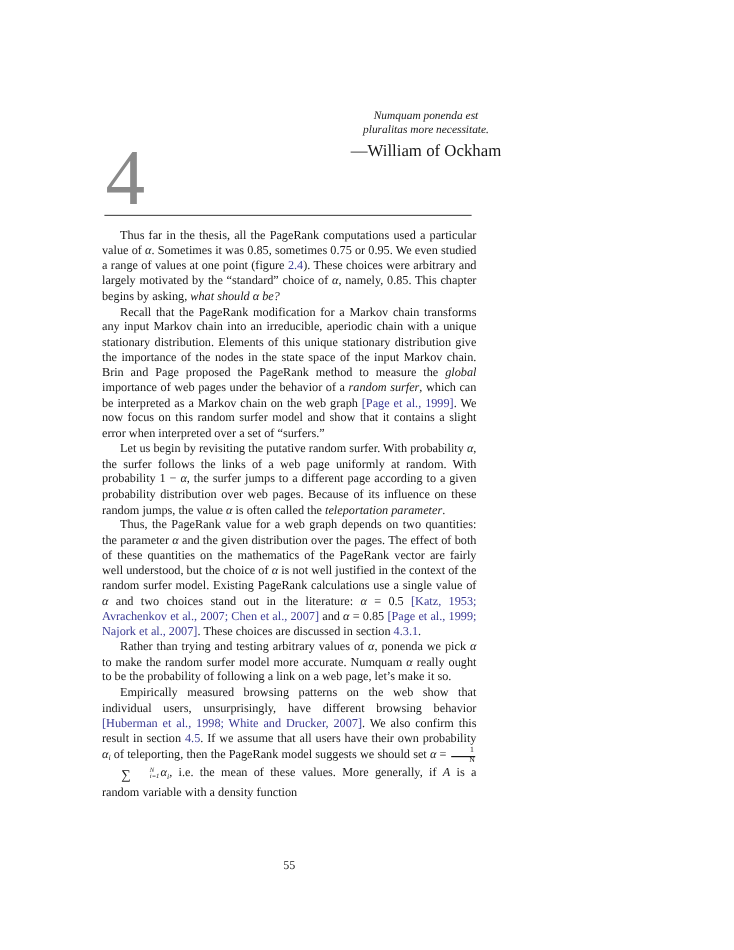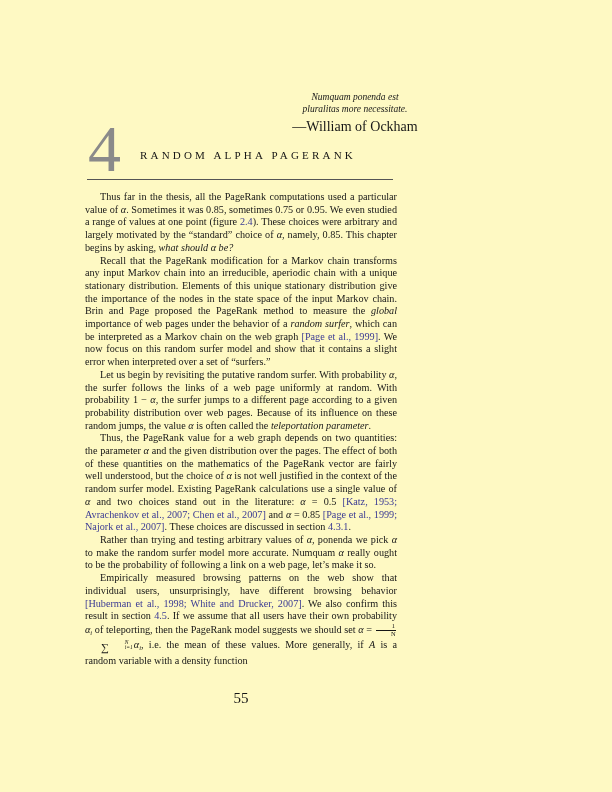--- a/index.html
+++ b/index.html
@@ -1,20 +1,20 @@
 <!DOCTYPE html>
 <html><head>
 <meta charset="utf-8">
 <style>
   html,body{margin:0;padding:0;background:#e8e8e8;}
   .page{
     position:relative;
     width:612px;height:792px;
     margin:0 auto;
-    background:#fef9c3;
+    background:#ffffff;
     font-family:"Liberation Serif","DejaVu Serif",serif;
     color:#161616;
     overflow:hidden;
   }
   .epigraph{
     position:absolute;
     left:270px;top:92px;width:170px;
     text-align:center;
     font-size:9.5px;line-height:11.5px;
   }
@@ -53,37 +53,36 @@
     line-height:1;margin:0 1px;
   }
   .frac .num{display:block;font-size:6.5px;border-bottom:0.5px solid #161616;padding:0 1px 0.5px;}
   .frac .den{display:block;font-size:6.5px;padding-top:0.5px;}
   .sum{display:inline-block;vertical-align:-2px;line-height:1;margin:0 1px;}
   .sum .sigma{font-size:11px;}
   .sum .limits{display:inline-block;vertical-align:1px;line-height:1;text-align:left;margin-left:1px;}
   .sum .limits span{display:block;font-size:5.5px;font-style:italic;}
   .page-number{
     position:absolute;
-    left:85px;top:690px;width:312px;
-    text-align:center;font-size:15px;
+    left:85px;top:716px;width:312px;
+    text-align:center;font-size:10px;
   }
 </style>
 </head>
 <body>
 
 <div class="page" style="color: rgb(22, 22, 22);">
 
   <div class="epigraph">
     <div class="quote-line">Numquam ponenda est</div>
     <div class="quote-line">pluralitas more necessitate.</div>
     <div class="attribution">—William of Ockham</div>
   </div>
 
   <div class="chapter-number" style="color: rgb(138, 138, 138);">4</div>
-  <div class="chapter-title">RANDOM ALPHA PAGERANK</div>
   <div class="heading-rule" style="background: rgb(85, 85, 85);"></div>
 
   <div class="body-text" id="body-text">
       <div class="para"><span>Thus far in the thesis, all the PageRank computations used a particular value of </span><span class="i">α</span><span>. Sometimes it was 0.85, sometimes 0.75 or 0.95. We even studied a range of values at one point (figure </span><span class="link" style="color: rgb(58, 58, 148);">2.4</span><span>). These choices were arbitrary and largely motivated by the “standard” choice of </span><span class="i">α</span><span>, namely, 0.85. This chapter begins by asking, </span><span class="i">what should α be?</span></div>
       <div class="para"><span>Recall that the PageRank modification for a Markov chain transforms any input Markov chain into an irreducible, aperiodic chain with a unique stationary distribution. Elements of this unique stationary distribution give the importance of the nodes in the state space of the input Markov chain. Brin and Page proposed the PageRank method to measure the </span><span class="i">global</span><span> importance of web pages under the behavior of a </span><span class="i">random surfer</span><span>, which can be interpreted as a Markov chain on the web graph </span><span class="link" style="color: rgb(58, 58, 148);">[Page et al., 1999]</span><span>. We now focus on this random surfer model and show that it contains a slight error when interpreted over a set of “surfers.”</span></div>
       <div class="para"><span>Let us begin by revisiting the putative random surfer. With probability </span><span class="i">α</span><span>, the surfer follows the links of a web page uniformly at random. With probability 1 − </span><span class="i">α</span><span>, the surfer jumps to a different page according to a given probability distribution over web pages. Because of its influence on these random jumps, the value </span><span class="i">α</span><span> is often called the </span><span class="i">teleportation parameter</span><span>.</span></div>
       <div class="para"><span>Thus, the PageRank value for a web graph depends on two quantities: the parameter </span><span class="i">α</span><span> and the given distribution over the pages. The effect of both of these quantities on the mathematics of the PageRank vector are fairly well understood, but the choice of </span><span class="i">α</span><span> is not well justified in the context of the random surfer model. Existing PageRank calculations use a single value of </span><span class="i">α</span><span> and two choices stand out in the literature: </span><span class="i">α</span><span> = 0.5 </span><span class="link" style="color: rgb(58, 58, 148);">[Katz, 1953; Avrachenkov et al., 2007; Chen et al., 2007]</span><span> and </span><span class="i">α</span><span> = 0.85 </span><span class="link" style="color: rgb(58, 58, 148);">[Page et al., 1999; Najork et al., 2007]</span><span>. These choices are discussed in section </span><span class="link" style="color: rgb(58, 58, 148);">4.3.1</span><span>.</span></div>
       <div class="para"><span>Rather than trying and testing arbitrary values of </span><span class="i">α</span><span>, ponenda we pick </span><span class="i">α</span><span> to make the random surfer model more accurate. Numquam </span><span class="i">α</span><span> really ought to be the probability of following a link on a web page, let’s make it so.</span></div>
       <div class="para"><span>Empirically measured browsing patterns on the web show that individual users, unsurprisingly, have different browsing behavior </span><span class="link" style="color: rgb(58, 58, 148);">[Huberman et al., 1998; White and Drucker, 2007]</span><span>. We also confirm this result in section </span><span class="link" style="color: rgb(58, 58, 148);">4.5</span><span>. If we assume that all users have their own probability </span><span class="i">α</span><span class="sub">i</span><span> of teleporting, then the PageRank model suggests we should set </span><span class="i">α</span><span> = </span><span class="frac"><span class="num">1</span><span class="den">N</span></span><span class="sum"><span class="sigma">∑</span><span class="limits"><span>N</span><span>i=1</span></span></span><span class="i">α</span><span class="sub">i</span><span>, i.e. the mean of these values. More generally, if </span><span class="i">A</span><span> is a random variable with a density function</span></div>
     </div>

